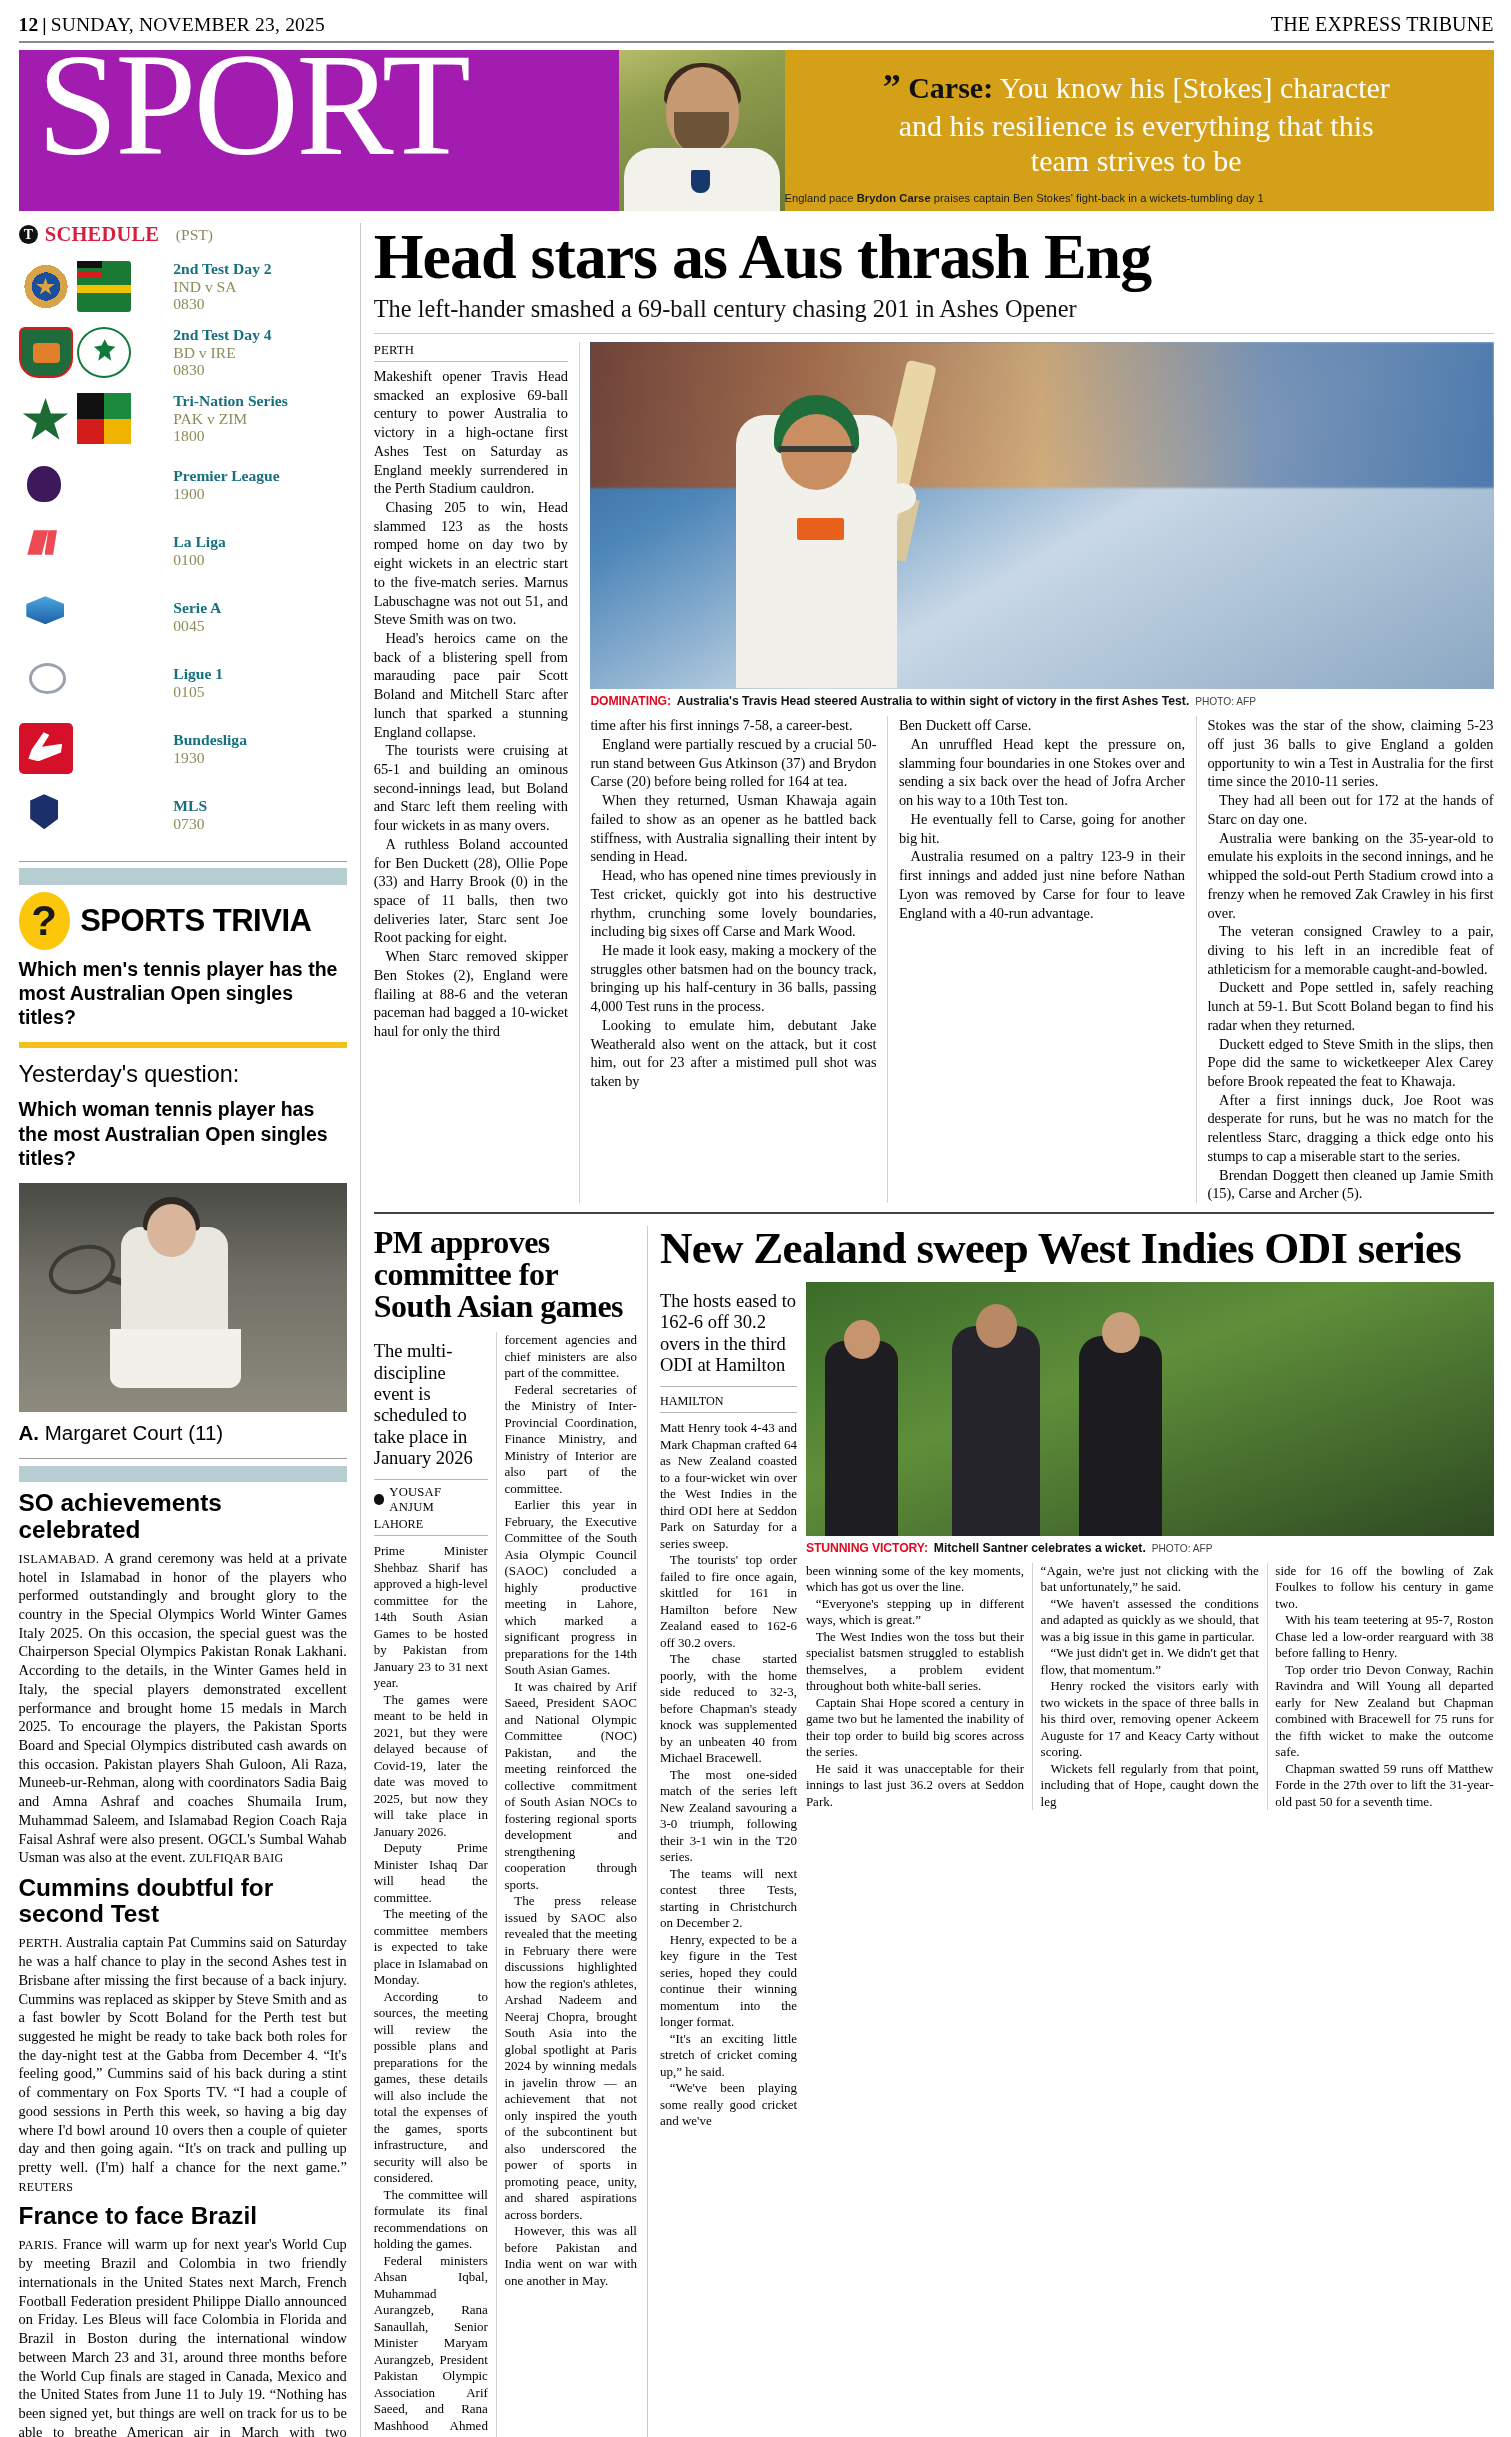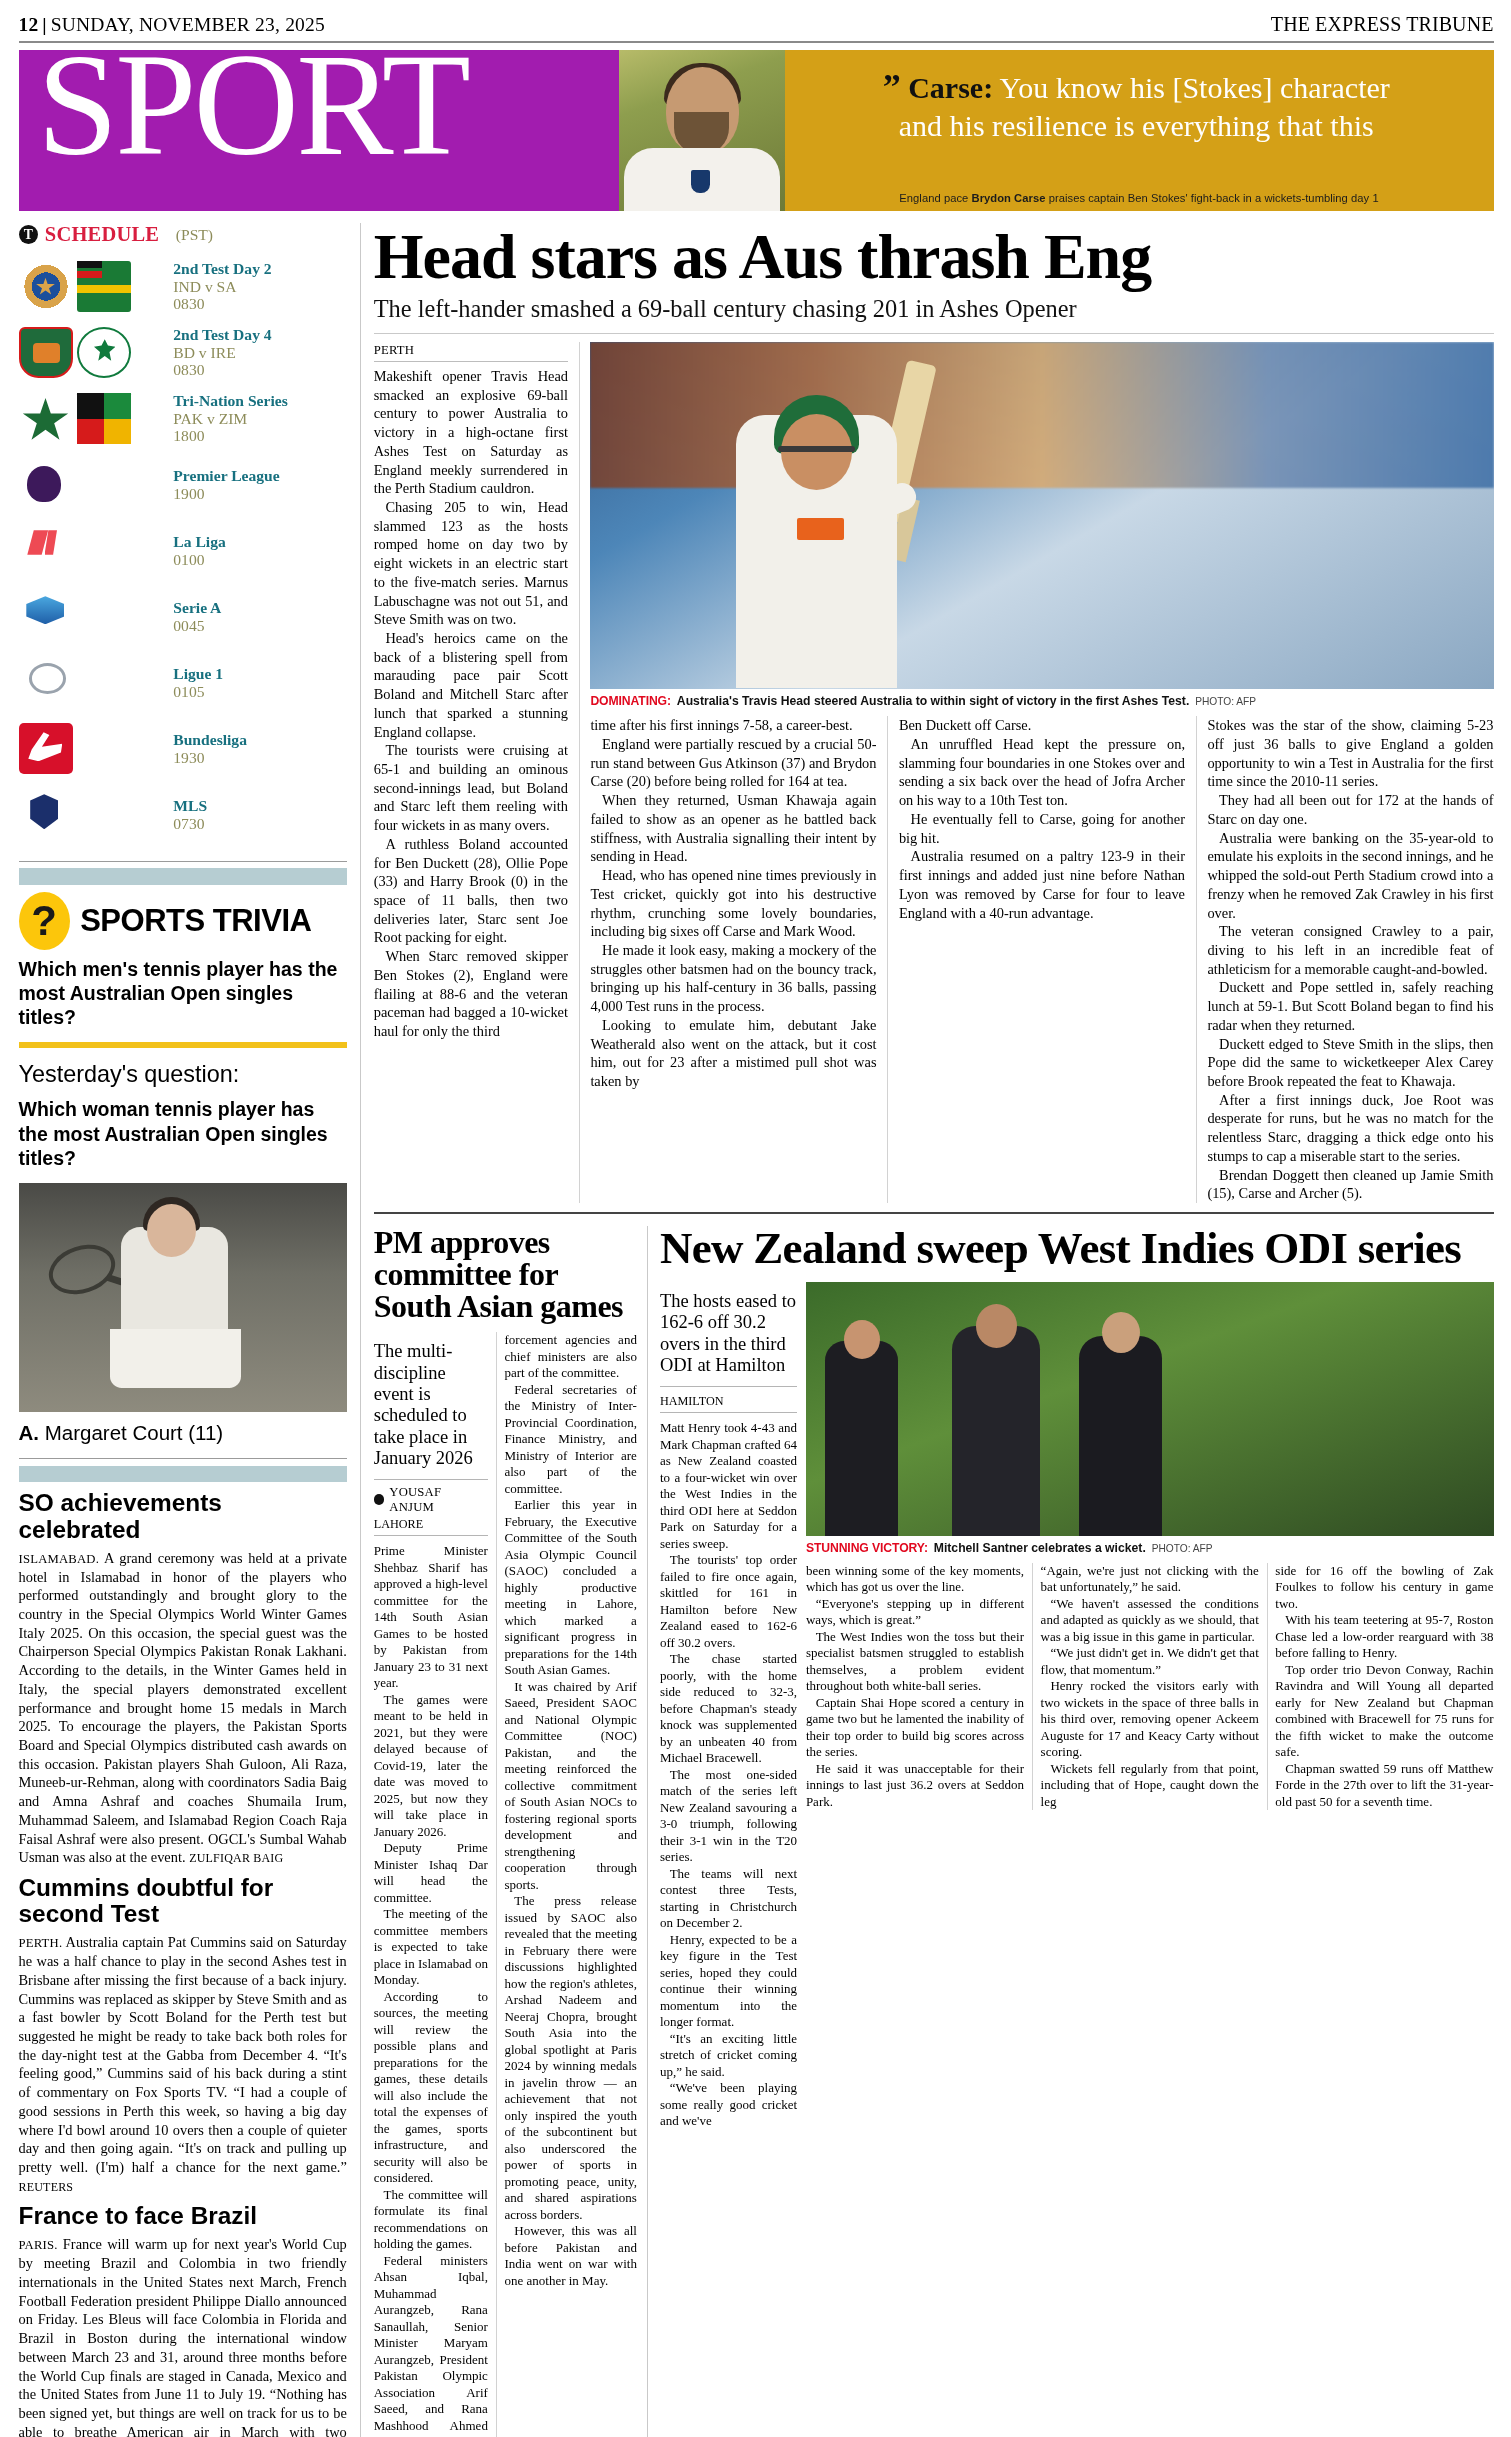--- a/index.html
+++ b/index.html
@@ -73,21 +73,21 @@
   }
   .quote-line {
     font-family: "Liberation Serif", serif;
     font-size: 30px; line-height: 1.16; color: #ffffff; text-align: center;
     margin: 0;
   }
   .quote-line .qmark { color:#111; font-weight:bold; font-size:36px; vertical-align:-1px;}
   .quote-line .who { color:#111; font-weight:bold; }
   .quote-credit {
     position: absolute; left: 0; right: 0; bottom: 7.8px;
-    text-align: center; font-family: "Liberation Sans", sans-serif;
+    font-family: "Liberation Sans", sans-serif;
     font-size: 11.2px; color: #1c1c1c; letter-spacing: 0.05px;
   }
   .quote-credit b { font-weight: bold; }
 
   
   .grid { display: flex; gap: 0; margin-top: 11.7px; }
   .col-left { width: 341px; flex: none; padding-right: 12.7px; }
   .rule-v { width: 1.5px; background: #c9c9c9; flex:none; }
   .col-main { flex: 1; padding-left: 12.7px; }
 
@@ -318,20 +318,21 @@
       <div class="body"></div>
       <div class="crest"></div>
     </div>
     <div class="sb-gold">
       <div class="quote-line">
         <span class="qmark">”</span>
         <span class="who">Carse:</span>
         <span>You know his [Stokes] character</span>
       </div>
       <div class="quote-line">and his resilience is everything that this</div>
+      <div class="quote-line">team strives to be</div>
       <div class="quote-credit">
         <span>England pace </span><b>Brydon Carse</b><span> praises captain Ben Stokes' fight-back in a wickets-tumbling day 1</span>
       </div>
     </div>
   </div>
 
   <div class="grid">
 
     <div class="col-left">
 

